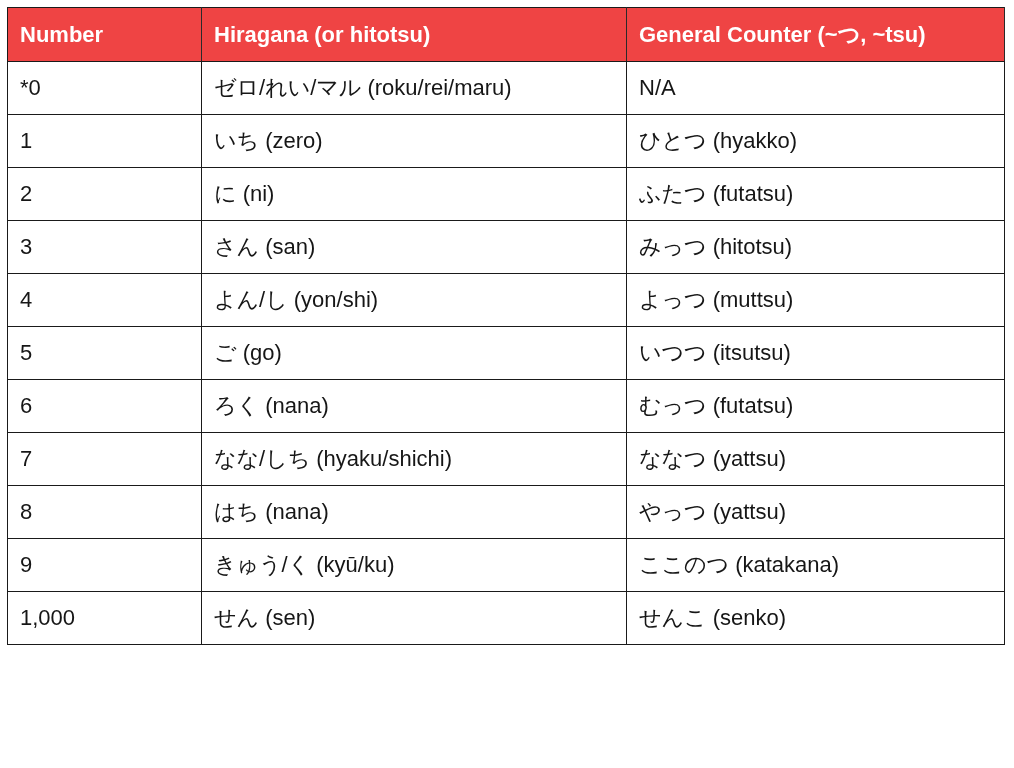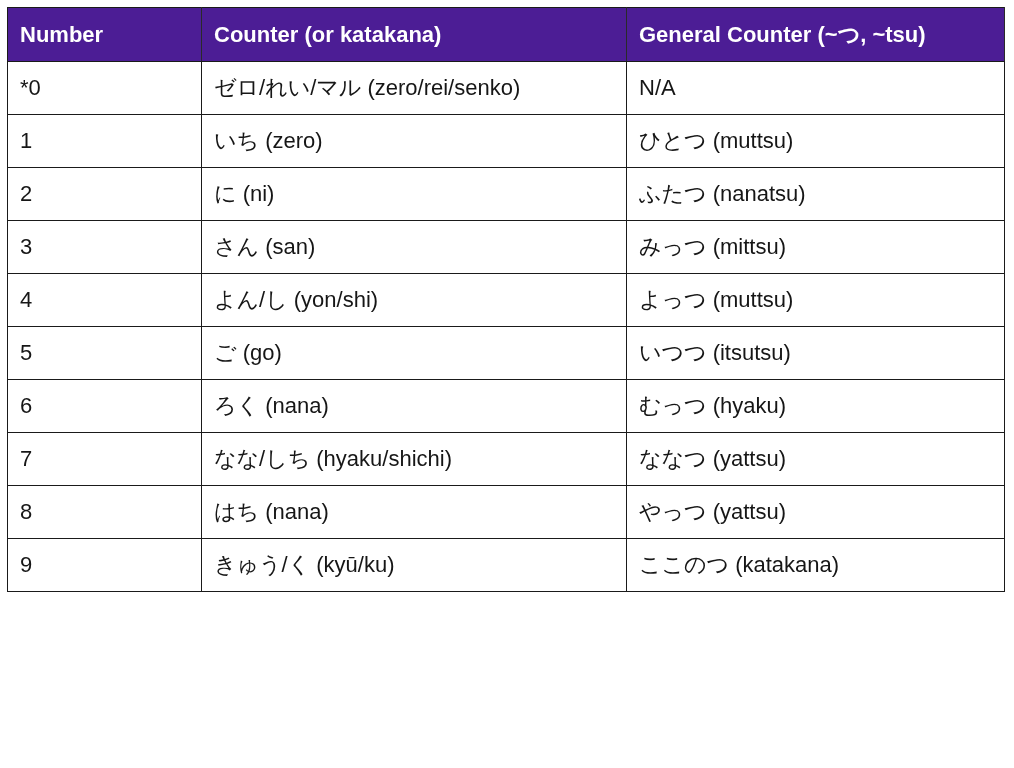--- a/index.html
+++ b/index.html
@@ -22,21 +22,21 @@
     }
     table {
       border-collapse: collapse;
       width: 997px;
       table-layout: fixed;
     }
     col.c1 { width: 194px; }
     col.c2 { width: 425px; }
     col.c3 { width: 378px; }
     th {
-      background: #4c1d95;
+      background: #ef4444;
       color: #ffffff;
       font-weight: bold;
       font-size: 22px;
       text-align: left;
       padding: 0 0 0 12px;
       height: 53px;
       border: 1px solid #1a1a1a;
       border-left-color: #1f3464;
       border-right: 1px solid #2a2a2a;
       white-space: nowrap;
@@ -59,70 +59,75 @@
 <div class="table-wrap">
   <table>
     <colgroup>
       <col class="c1">
         <col class="c2">
         <col class="c3">
     </colgroup>
     <thead>
       <tr>
         <th>Number</th>
-        <th>Counter (or katakana)</th>
+        <th>Hiragana (or hitotsu)</th>
         <th>General Counter (~つ, ~tsu)</th>
       </tr>
     </thead>
     <tbody>
       <tr>
         <td>*0</td>
-        <td>ゼロ/れい/マル (zero/rei/senko)</td>
+        <td>ゼロ/れい/マル (roku/rei/maru)</td>
         <td>N/A</td>
       </tr>
       <tr>
         <td>1</td>
         <td>いち (zero)</td>
-        <td>ひとつ (muttsu)</td>
+        <td>ひとつ (hyakko)</td>
       </tr>
       <tr>
         <td>2</td>
         <td>に (ni)</td>
-        <td>ふたつ (nanatsu)</td>
+        <td>ふたつ (futatsu)</td>
       </tr>
       <tr>
         <td>3</td>
         <td>さん (san)</td>
-        <td>みっつ (mittsu)</td>
+        <td>みっつ (hitotsu)</td>
       </tr>
       <tr>
         <td>4</td>
         <td>よん/し (yon/shi)</td>
         <td>よっつ (muttsu)</td>
       </tr>
       <tr>
         <td>5</td>
         <td>ご (go)</td>
         <td>いつつ (itsutsu)</td>
       </tr>
       <tr>
         <td>6</td>
         <td>ろく (nana)</td>
-        <td>むっつ (hyaku)</td>
+        <td>むっつ (futatsu)</td>
       </tr>
       <tr>
         <td>7</td>
         <td>なな/しち (hyaku/shichi)</td>
         <td>ななつ (yattsu)</td>
       </tr>
       <tr>
         <td>8</td>
         <td>はち (nana)</td>
         <td>やっつ (yattsu)</td>
       </tr>
       <tr>
         <td>9</td>
         <td>きゅう/く (kyū/ku)</td>
         <td>ここのつ (katakana)</td>
       </tr>
+      <tr>
+        <td>1,000</td>
+        <td>せん (sen)</td>
+        <td>せんこ (senko)</td>
+      </tr>
     </tbody>
   </table>
 </div>
 
 </body></html>

